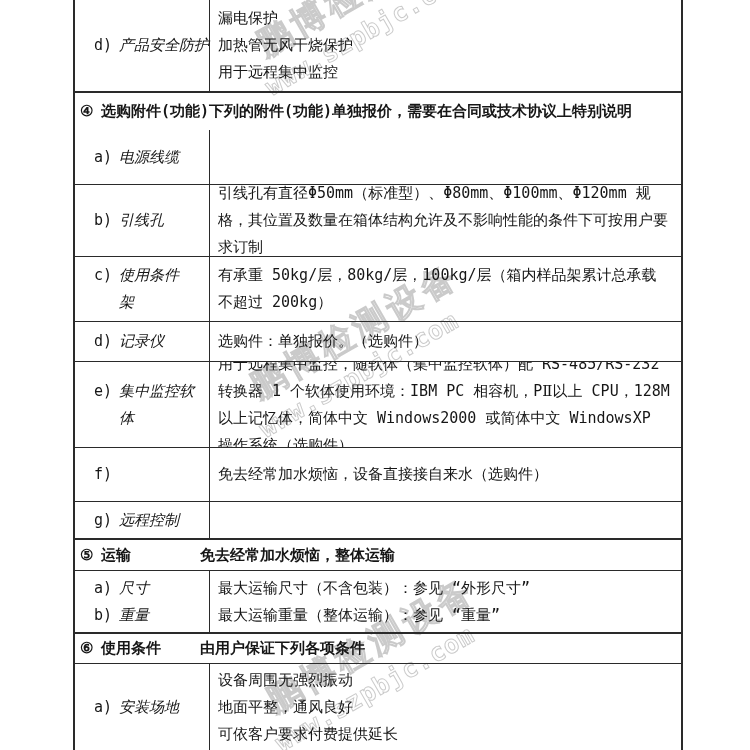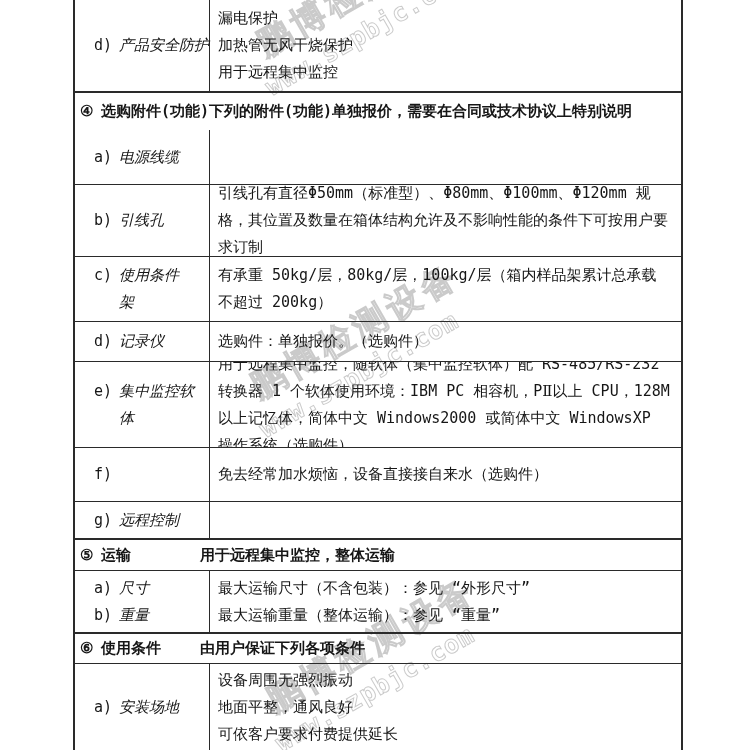--- a/index.html
+++ b/index.html
@@ -172,21 +172,21 @@
         <span class="lbl-text">远程控制</span>
       </div>
     </div>
   </div>
 
   <div class="row h31 sec">
     <div class="sec-label">
       <span class="marker">⑤</span>
       <span>运输</span>
     </div>
-    <div class="sec-desc">用于远程集中监控，整体运输</div>
+    <div class="sec-desc">免去经常加水烦恼，整体运输</div>
   </div>
 
   <div class="row h63 thick">
     <div class="cell-label">
       <div class="lbl">
         <span class="marker">a)</span>
         <span class="lbl-text">尺寸</span>
       </div>
       <div class="lbl">
         <span class="marker">b)</span>

